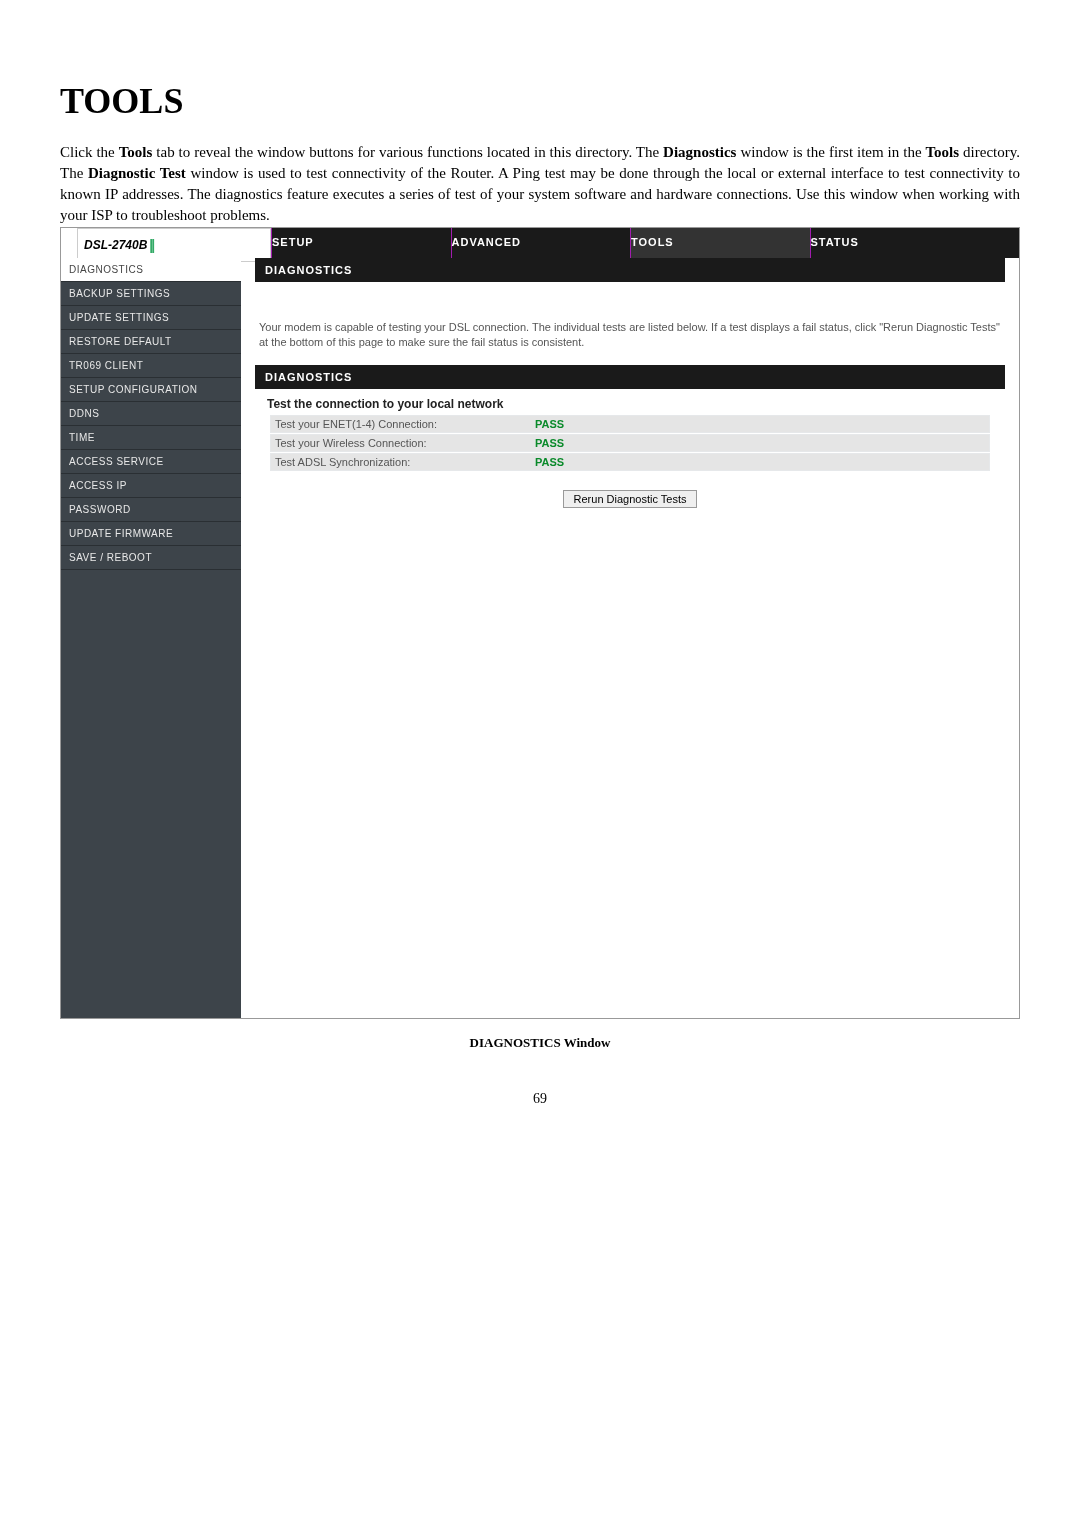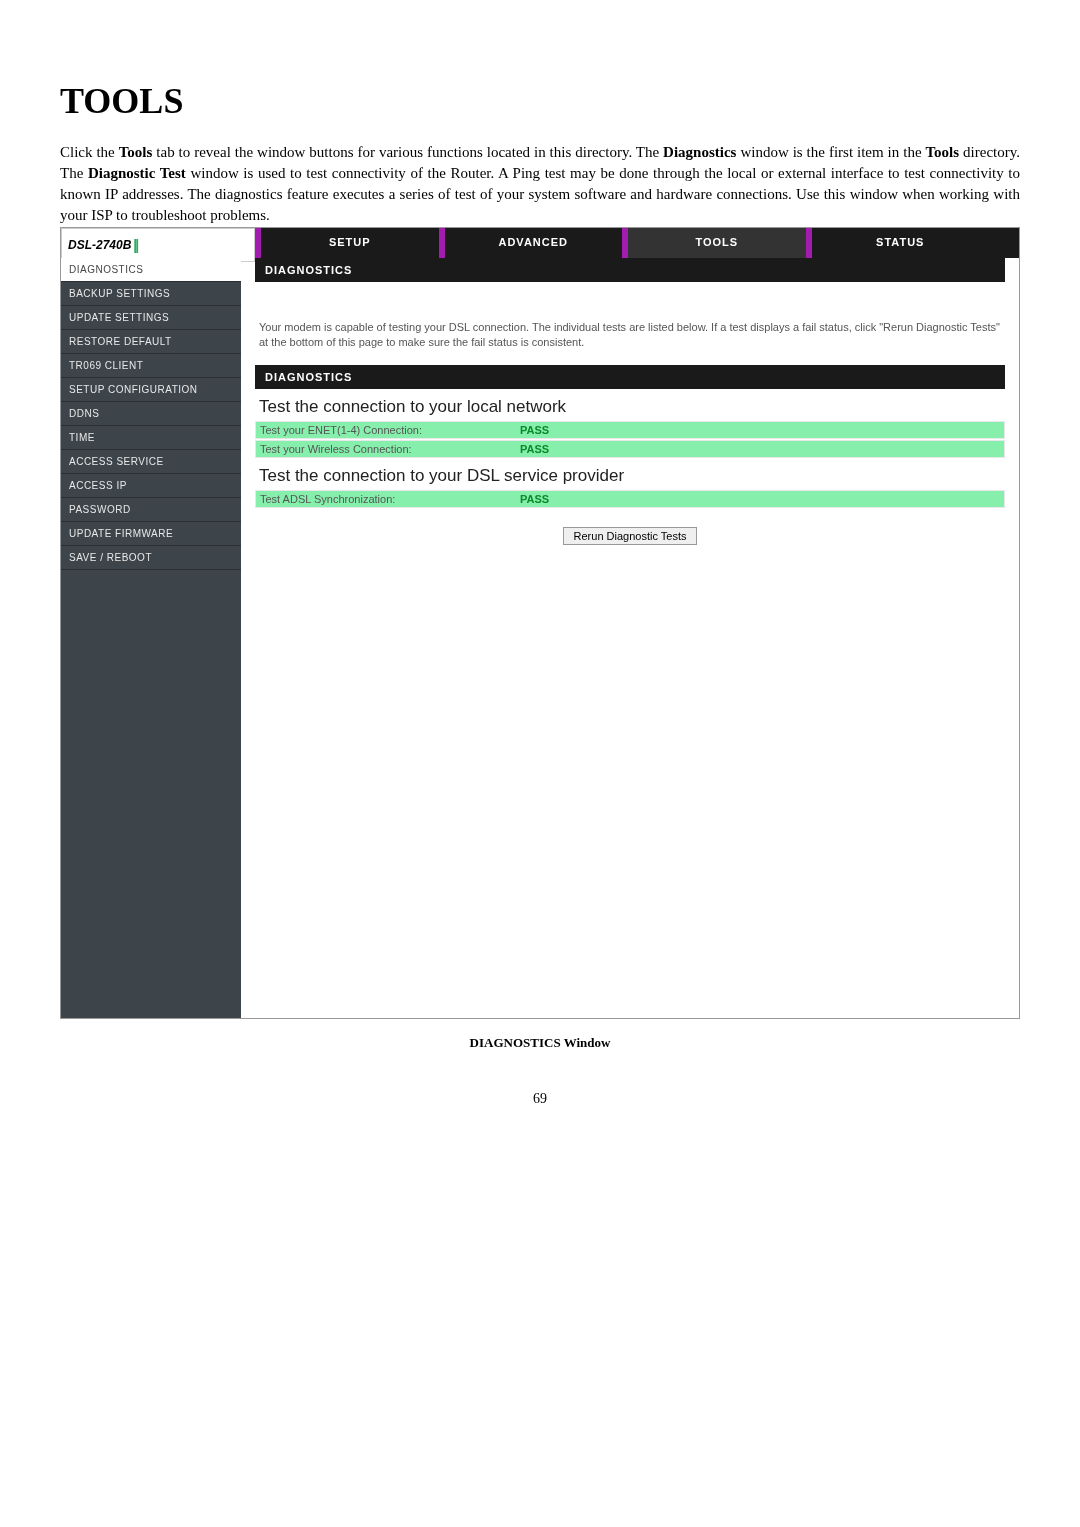--- a/index.html
+++ b/index.html
@@ -37,41 +37,41 @@
     width: 180px;
     background: #fff;
     border: 1px solid #ccc;
     display: flex;
     align-items: center;
     padding: 16px 6px;
     font-style: italic;
     font-weight: bold;
     font-size: 12px;
     font-family: Arial, sans-serif;
+    margin-left: 16px;
   }
   .logo-bars {
     color: #3a6;
     font-style: normal;
     margin-left: 2px;
     font-size: 14px;
     letter-spacing: -2px;
   }
   .nav-tabs {
     flex: 1;
     display: flex;
     background: #1a1a1a;
   }
   .nav-tab {
     flex: 1;
     color: #fff;
     font-size: 11px;
     font-weight: bold;
-    text-align: center;
     line-height: 28px;
-    border-left: 6px solid #a21caf;
+    border-left: 1px solid #a21caf;
     letter-spacing: 1px;
   }
   .nav-tab.active {
     background: #333;
   }
   .nav-tab-last {
     width: 30px;
     background: #1a1a1a;
   }
   .body-row {
@@ -110,32 +110,32 @@
     margin-top: 0;
   }
   .panel-desc {
     font-size: 11px;
     color: #555;
     padding: 10px 4px 14px 4px;
     line-height: 1.4;
     margin-top: 28px;
   }
   .section-title {
-    font-size: 17px;
-    font-weight: normal;
+    font-size: 12px;
+    font-weight: bold;
     color: #222;
-    margin: 8px 4px 4px 4px;
+    margin: 8px 4px 4px 12px;
   }
   .test-row {
     display: flex;
     font-size: 11px;
     color: #555;
     padding: 2px 4px;
-    background: #86efac;
-    margin: 1px 0;
+    background: #e5e5e5;
+    margin: 1px 15px;
     border: 1px solid #e6e8ea;
   }
   .test-row .label {
     width: 260px;
   }
   .test-row .result {
     color: #0a8a2a;
     font-weight: bold;
   }
   .rerun-row {
@@ -219,21 +219,20 @@
       <div class="section-title">Test the connection to your local network</div>
       <div class="test-row">
         <span class="label">Test your ENET(1-4) Connection:</span>
         <span class="result">PASS</span>
       </div>
       <div class="test-row">
         <span class="label">Test your Wireless Connection:</span>
         <span class="result">PASS</span>
       </div>
 
-      <div class="section-title">Test the connection to your DSL service provider</div>
       <div class="test-row">
         <span class="label">Test ADSL Synchronization:</span>
         <span class="result">PASS</span>
       </div>
 
       <div class="rerun-row">
         <button class="rerun-btn">Rerun Diagnostic Tests</button>
       </div>
     </div>
   </div>

